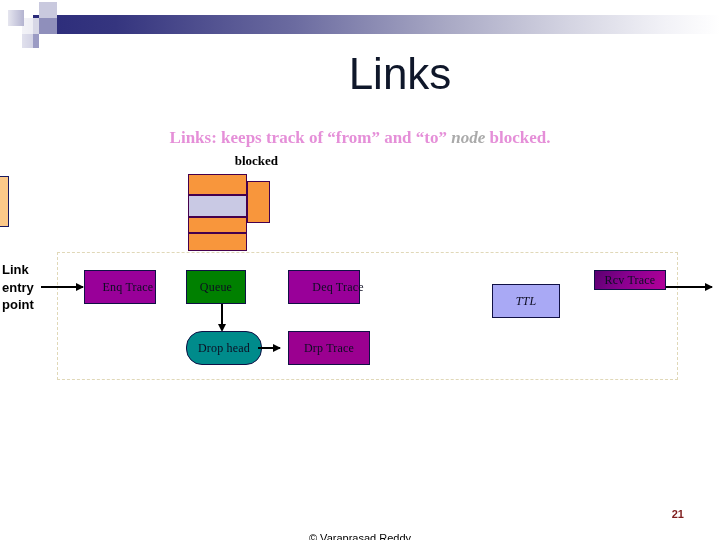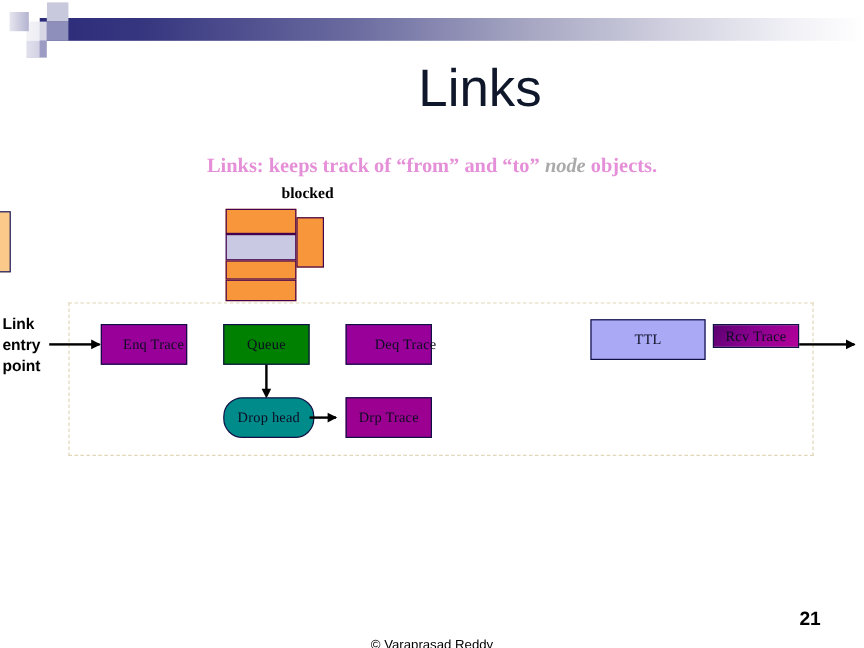--- a/index.html
+++ b/index.html
@@ -183,43 +183,43 @@
     width: 720px;
     text-align: center;
     font-family: "Liberation Sans", sans-serif;
     font-size: 11px;
     color: #000000;
   }
   .footer-page {
     position: absolute;
     right: 36px; top: 508px;
     font-family: "Liberation Sans", sans-serif;
-    font-size: 16px;
-    font-weight: bold;
-    color: #000000;
+    font-size: 11px;
+    font-weight: bold;
+    color: #7f1d1d;
   }
 </style>
 </head>
 <body>
 
 <div id="slide">
 
   <div class="hdr-bar"></div>
   <div class="sq sq-c"></div>
   <div class="sq sq-d"></div>
   <div class="sq sq-e"></div>
   <div class="sq sq-f"></div>
   <div class="sq sq-b"></div>
   <div class="sq sq-a"></div>
   <div class="fade-l"></div>
 
   <div class="slide-title">Links</div>
 
   <div class="subtitle">
-    <span>Links: keeps track of “from” and “to” </span><span class="node-it">node</span><span> objects.</span>
+    <span>Links: keeps track of “from” and “to” </span><span class="node-it">node</span><span> blocked.</span>
   </div>
 
   <div class="blocked-label">blocked</div>
 
   <div class="qcell q-orange" style="left:188px; top:174px; width:59px; height:21px;"></div>
   <div class="qcell q-lav" style="left:188px; top:195px; width:59px; height:22px;"></div>
   <div class="qcell q-orange" style="left:188px; top:217px; width:59px; height:16px;"></div>
   <div class="qcell q-orange" style="left:188px; top:233px; width:59px; height:18px;"></div>
 
   <div class="side-box"></div>
@@ -232,47 +232,47 @@
     <div>entry</div>
     <div>point</div>
   </div>
 
   <div class="arrow-h" style="left:41px; top:286px; width:42px;"></div>
 
   <div class="fbox c-purple" style="left:84px;  top:270px; width:72px; height:34px;padding-left:16px;">
     <span>Enq Trace</span>
   </div>
 
-  <div class="fbox c-green" style="left:186px; top:270px; width:72px; height:34px;">
+  <div class="fbox c-green" style="left:186px; top:270px; width:60px; height:34px;">
     <span>Queue</span>
   </div>
 
   <div class="fbox c-purple" style="left:288px; top:270px; width:72px; height:34px;padding-left:28px;">
     <span>Deq Trace</span>
   </div>
 
 
-  <div class="fbox c-blue" style="left:492px; top:266px; width:96px; height:34px;">
+  <div class="fbox c-blue" style="left:492px; top:284px; width:68px; height:34px;font-style:italic;">
     <span>TTL</span>
   </div>
 
   <div class="fbox c-rcv" style="left:594px; top:270px; width:72px; height:20px;">
     <span>Rcv Trace</span>
   </div>
 
   <div class="arrow-h" style="left:666px; top:286px; width:46px;"></div>
 
   <div class="arrow-v" style="left:221px; top:304px; height:21px;"></div>
 
   <div class="fbox c-teal" style="left:186px; top:331px; width:76px; height:34px;border-radius:16px;">
     <span>Drop head</span>
   </div>
 
   <div class="arrow-h" style="left:258px; top:347px; width:22px;"></div>
 
-  <div class="fbox c-magenta" style="left:288px; top:331px; width:72px; height:34px;align-items:center;">
+  <div class="fbox c-magenta" style="left:288px; top:331px; width:82px; height:34px;align-items:center;">
     <span>Drp Trace</span>
   </div>
 
   <div class="footer-credit">©  Varaprasad Reddy</div>
   <div class="footer-page">21</div>
 
 </div>
 
 </body></html>

